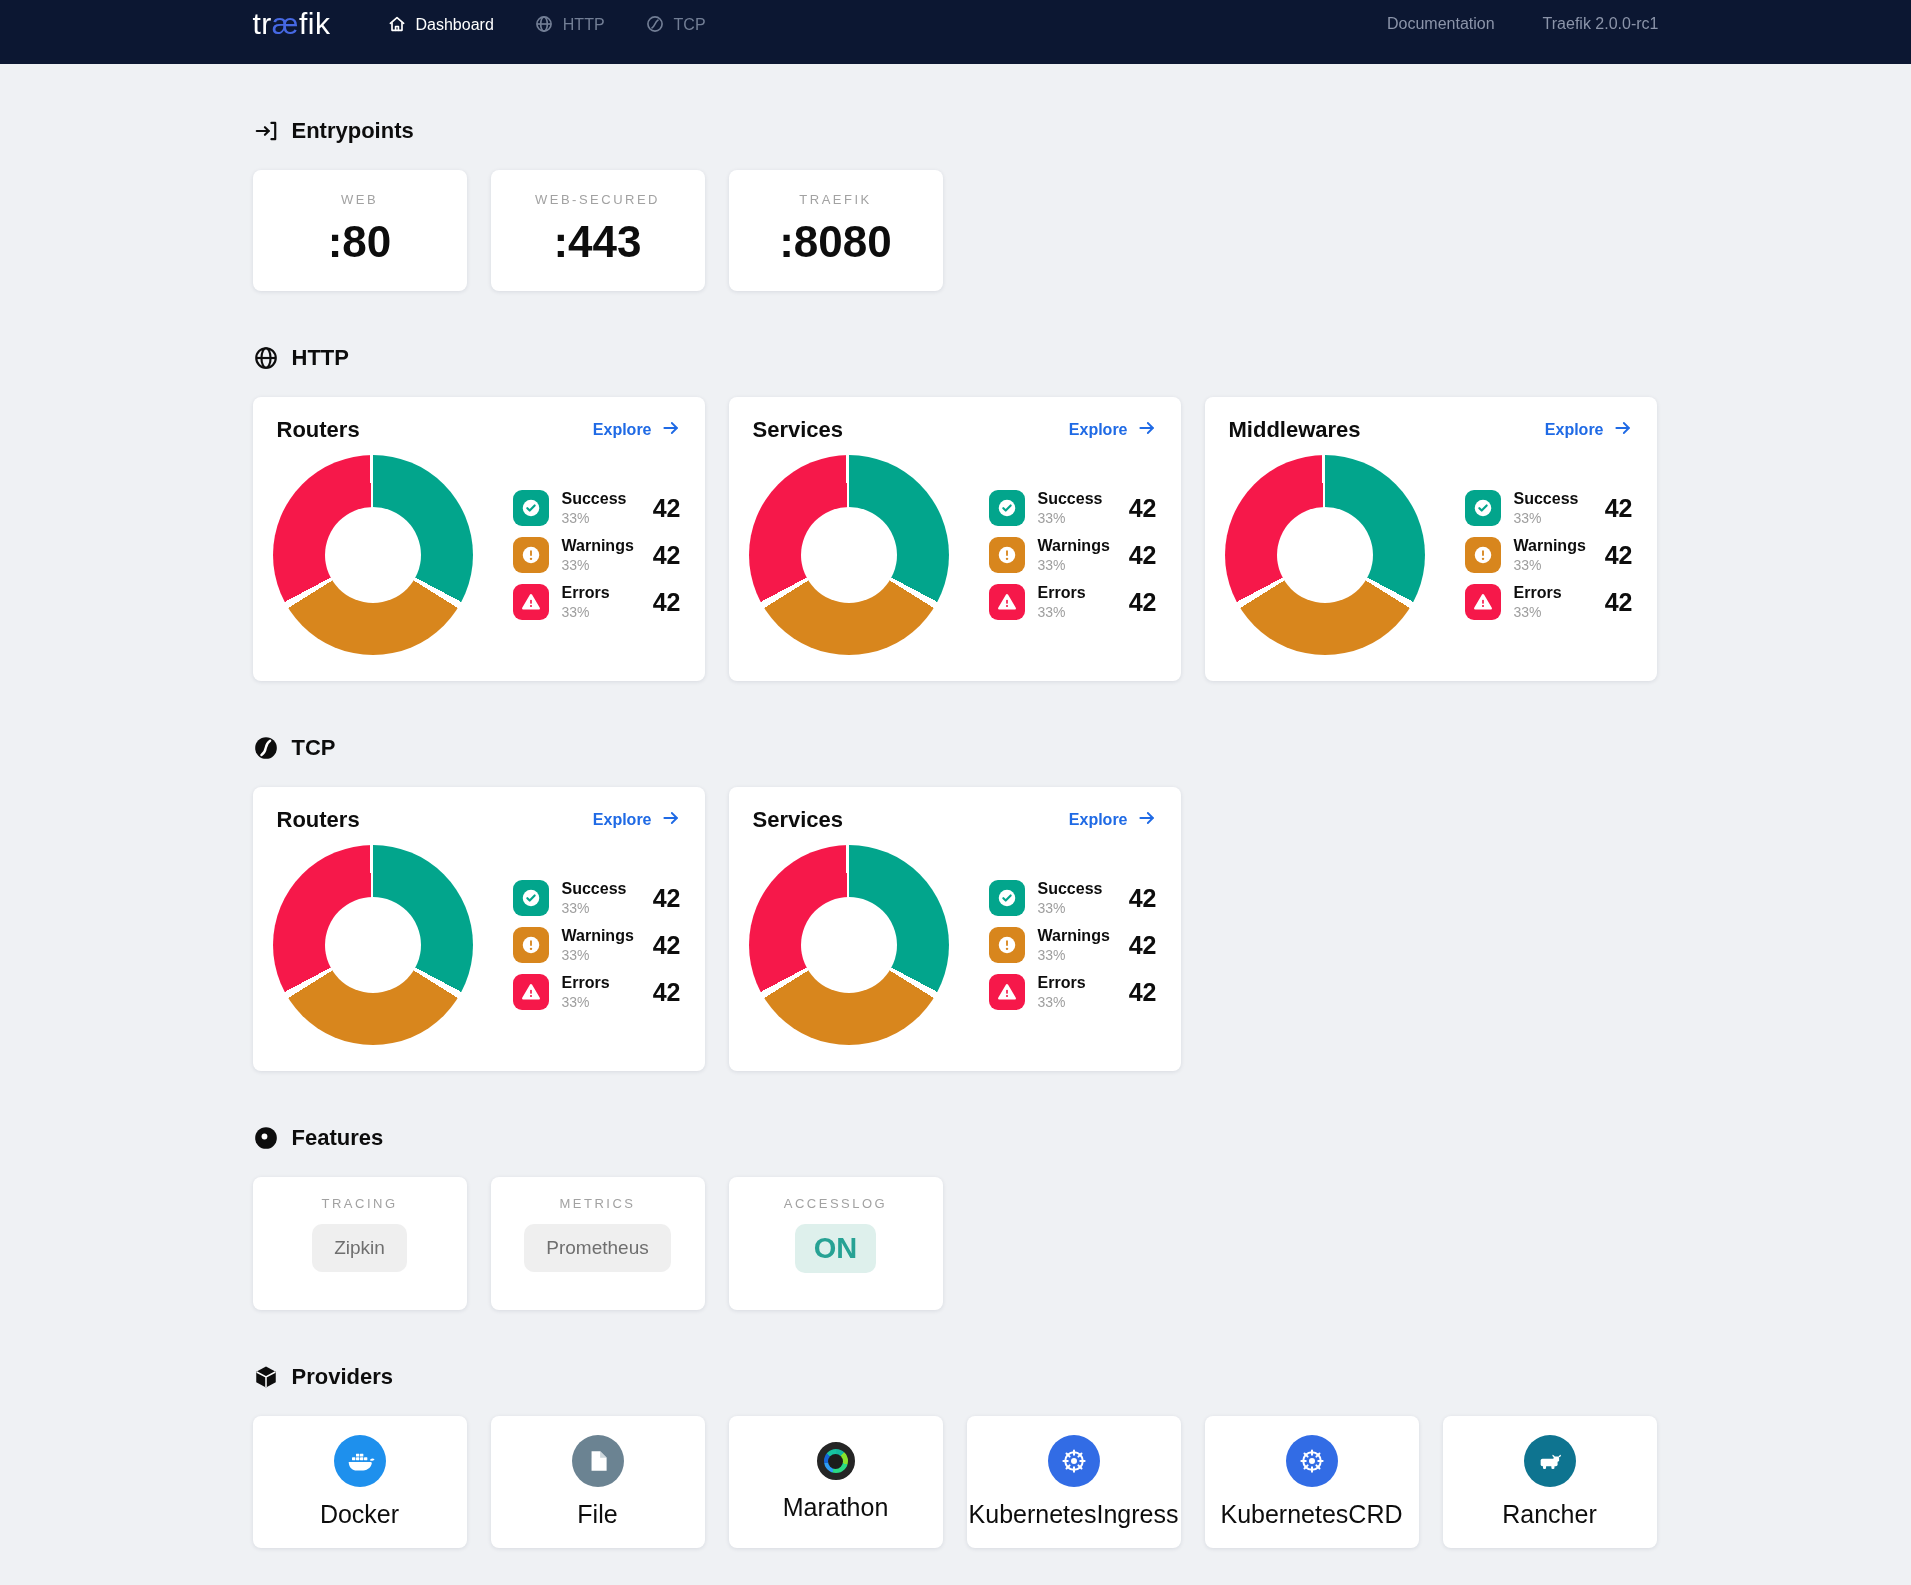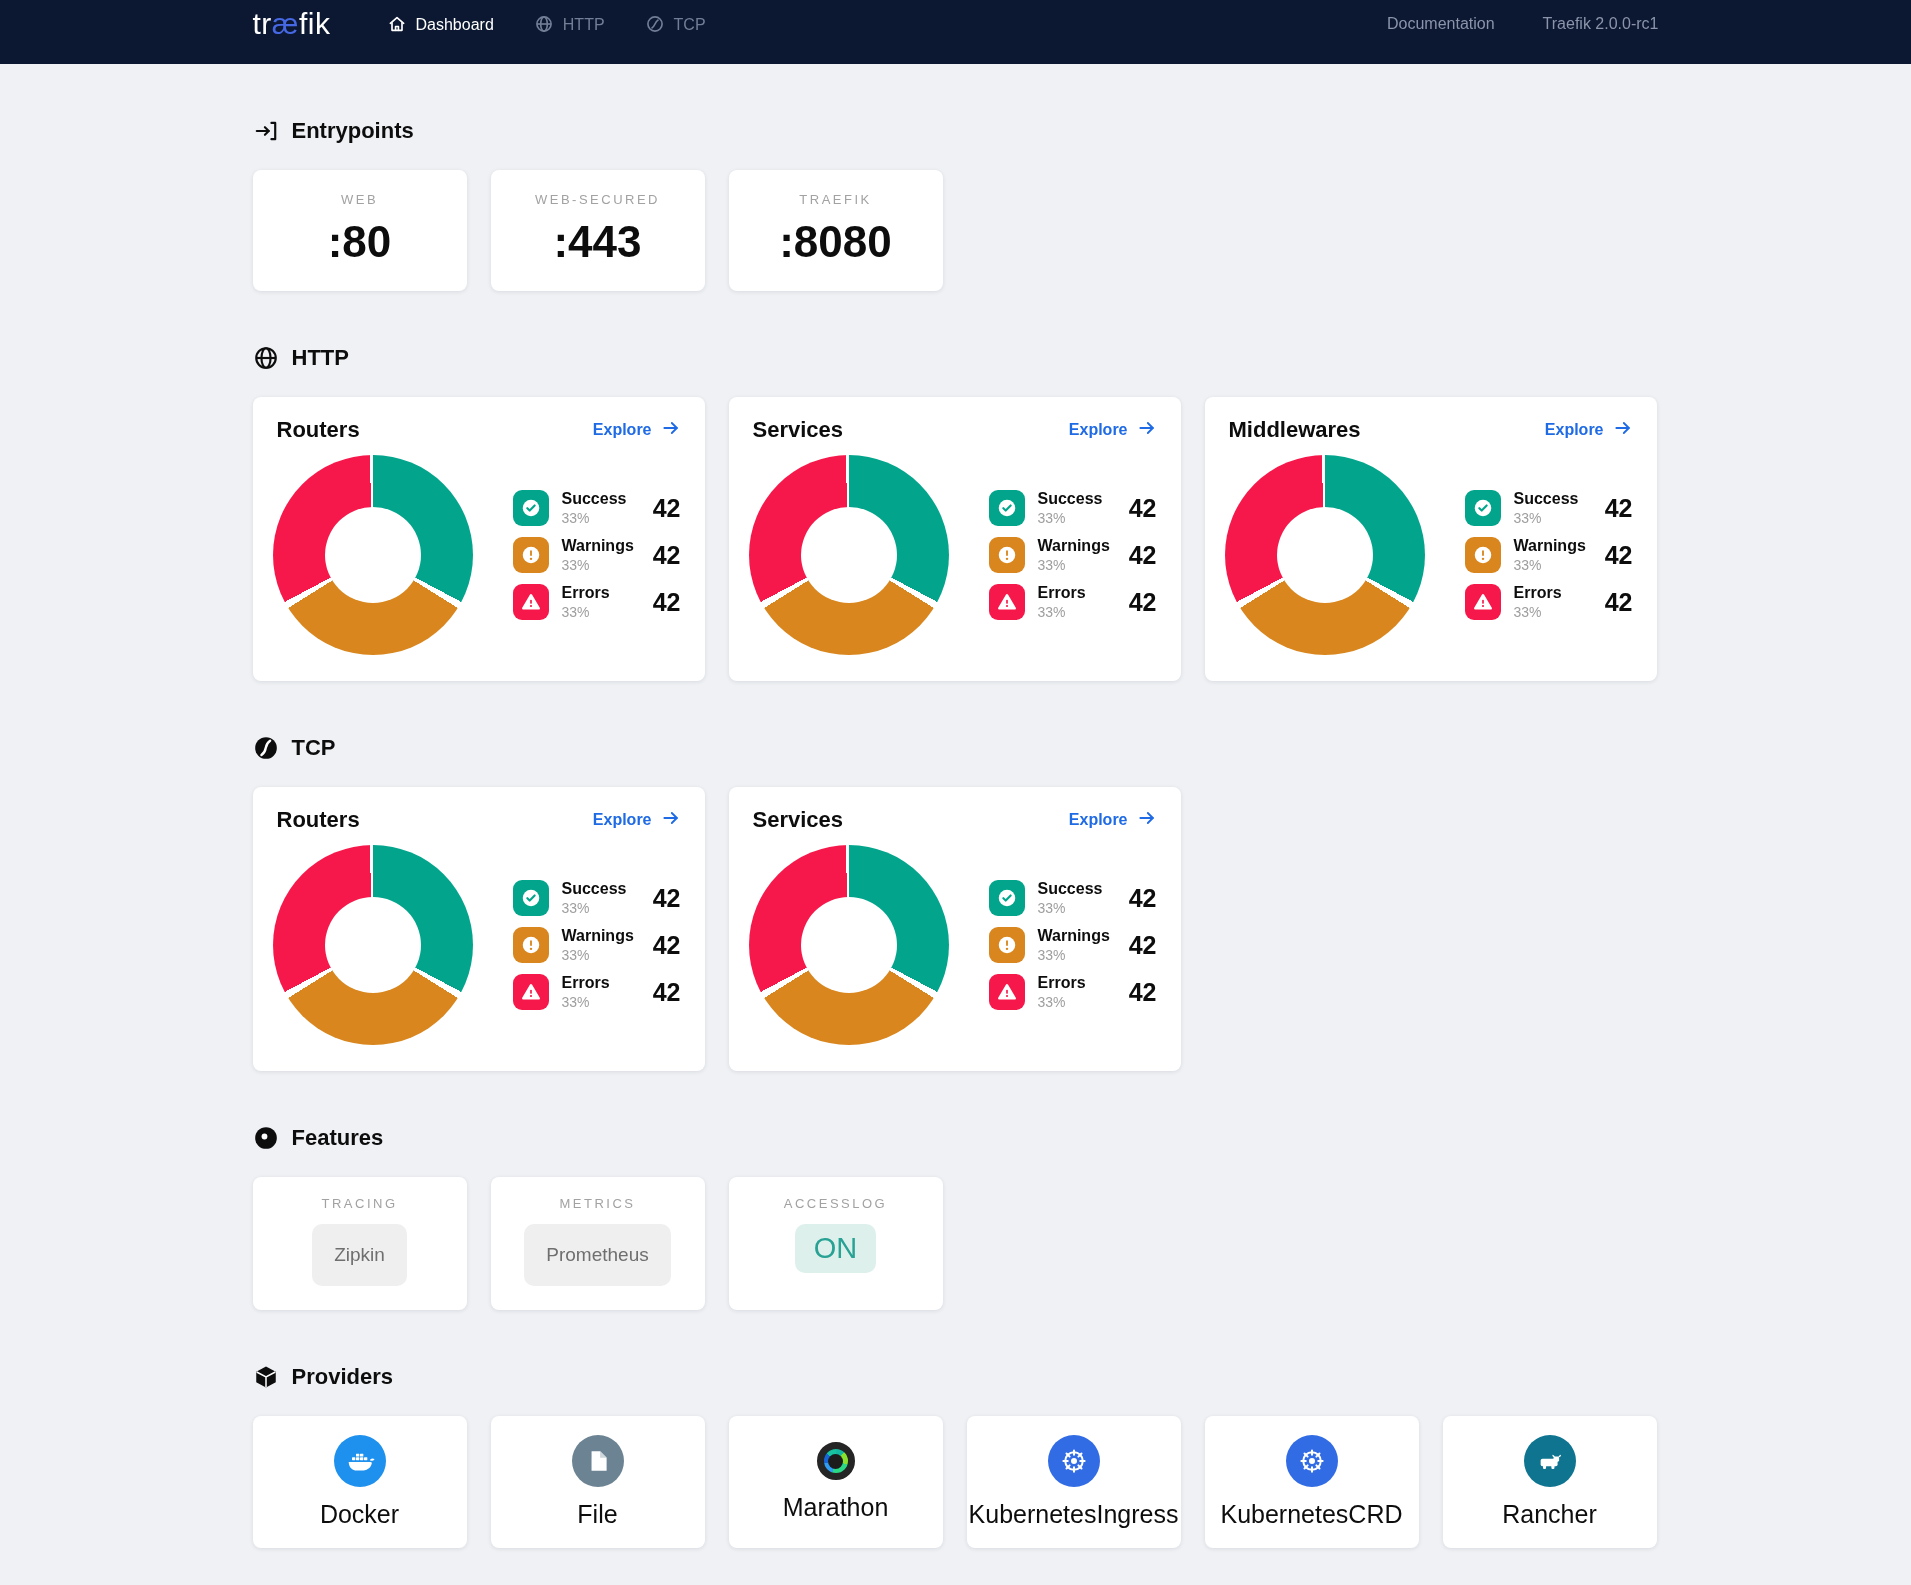--- a/index.html
+++ b/index.html
@@ -51,22 +51,22 @@
   .licon svg{display:block;}
   .licon.success{background:var(--teal);}
   .licon.warning{background:var(--orange);}
   .licon.error{background:var(--red);}
   .ltext{margin-left:13px;}
   .llabel{font-size:16px;font-weight:700;}
   .lpct{font-size:14px;color:var(--text-gray);margin-top:2px;}
   .lval{margin-left:auto;font-size:25px;font-weight:700;}
   
   .feature-card{width:214px;height:133px;text-align:center;padding-top:19px;}
-  .pill{display:inline-block;margin-top:13px;background:var(--pill-bg);color:var(--pill-text);font-size:19px;padding:20px 22px;border-radius:10px;}
-  .pill.on{background:var(--on-bg);color:var(--on-text);font-size:29px;font-weight:400;padding:8px 19px;text-align:right;}
+  .pill{display:inline-block;margin-top:13px;background:var(--pill-bg);color:var(--pill-text);font-size:19px;padding:13px 22px;border-radius:10px;}
+  .pill.on{background:var(--on-bg);color:var(--on-text);font-size:29px;font-weight:700;padding:8px 19px;text-align:right;}
   
   .provider-card{width:214px;height:132px;display:flex;flex-direction:column;align-items:center;justify-content:center;gap:13px;cursor:default;}
   .picon{width:52px;height:52px;border-radius:50%;display:flex;align-items:center;justify-content:center;flex:none;}
   .picon svg{display:block;}
   .picon.docker{background:var(--docker-blue);}
   .picon.file{background:var(--file-slate);}
   .picon.k8s{background:var(--k8s-blue);}
   .picon.rancher{background:var(--rancher-teal);}
   .picon.marathon{width:38px;height:38px;border:7px solid var(--marathon-dark);margin:0;
     background:conic-gradient(#14b89e 0 12%,#86e22d 12% 30%,#2ad985 30% 55%,#2f9df4 55% 72%,#1565d8 72% 86%,#16c2a0 86% 100%);}

